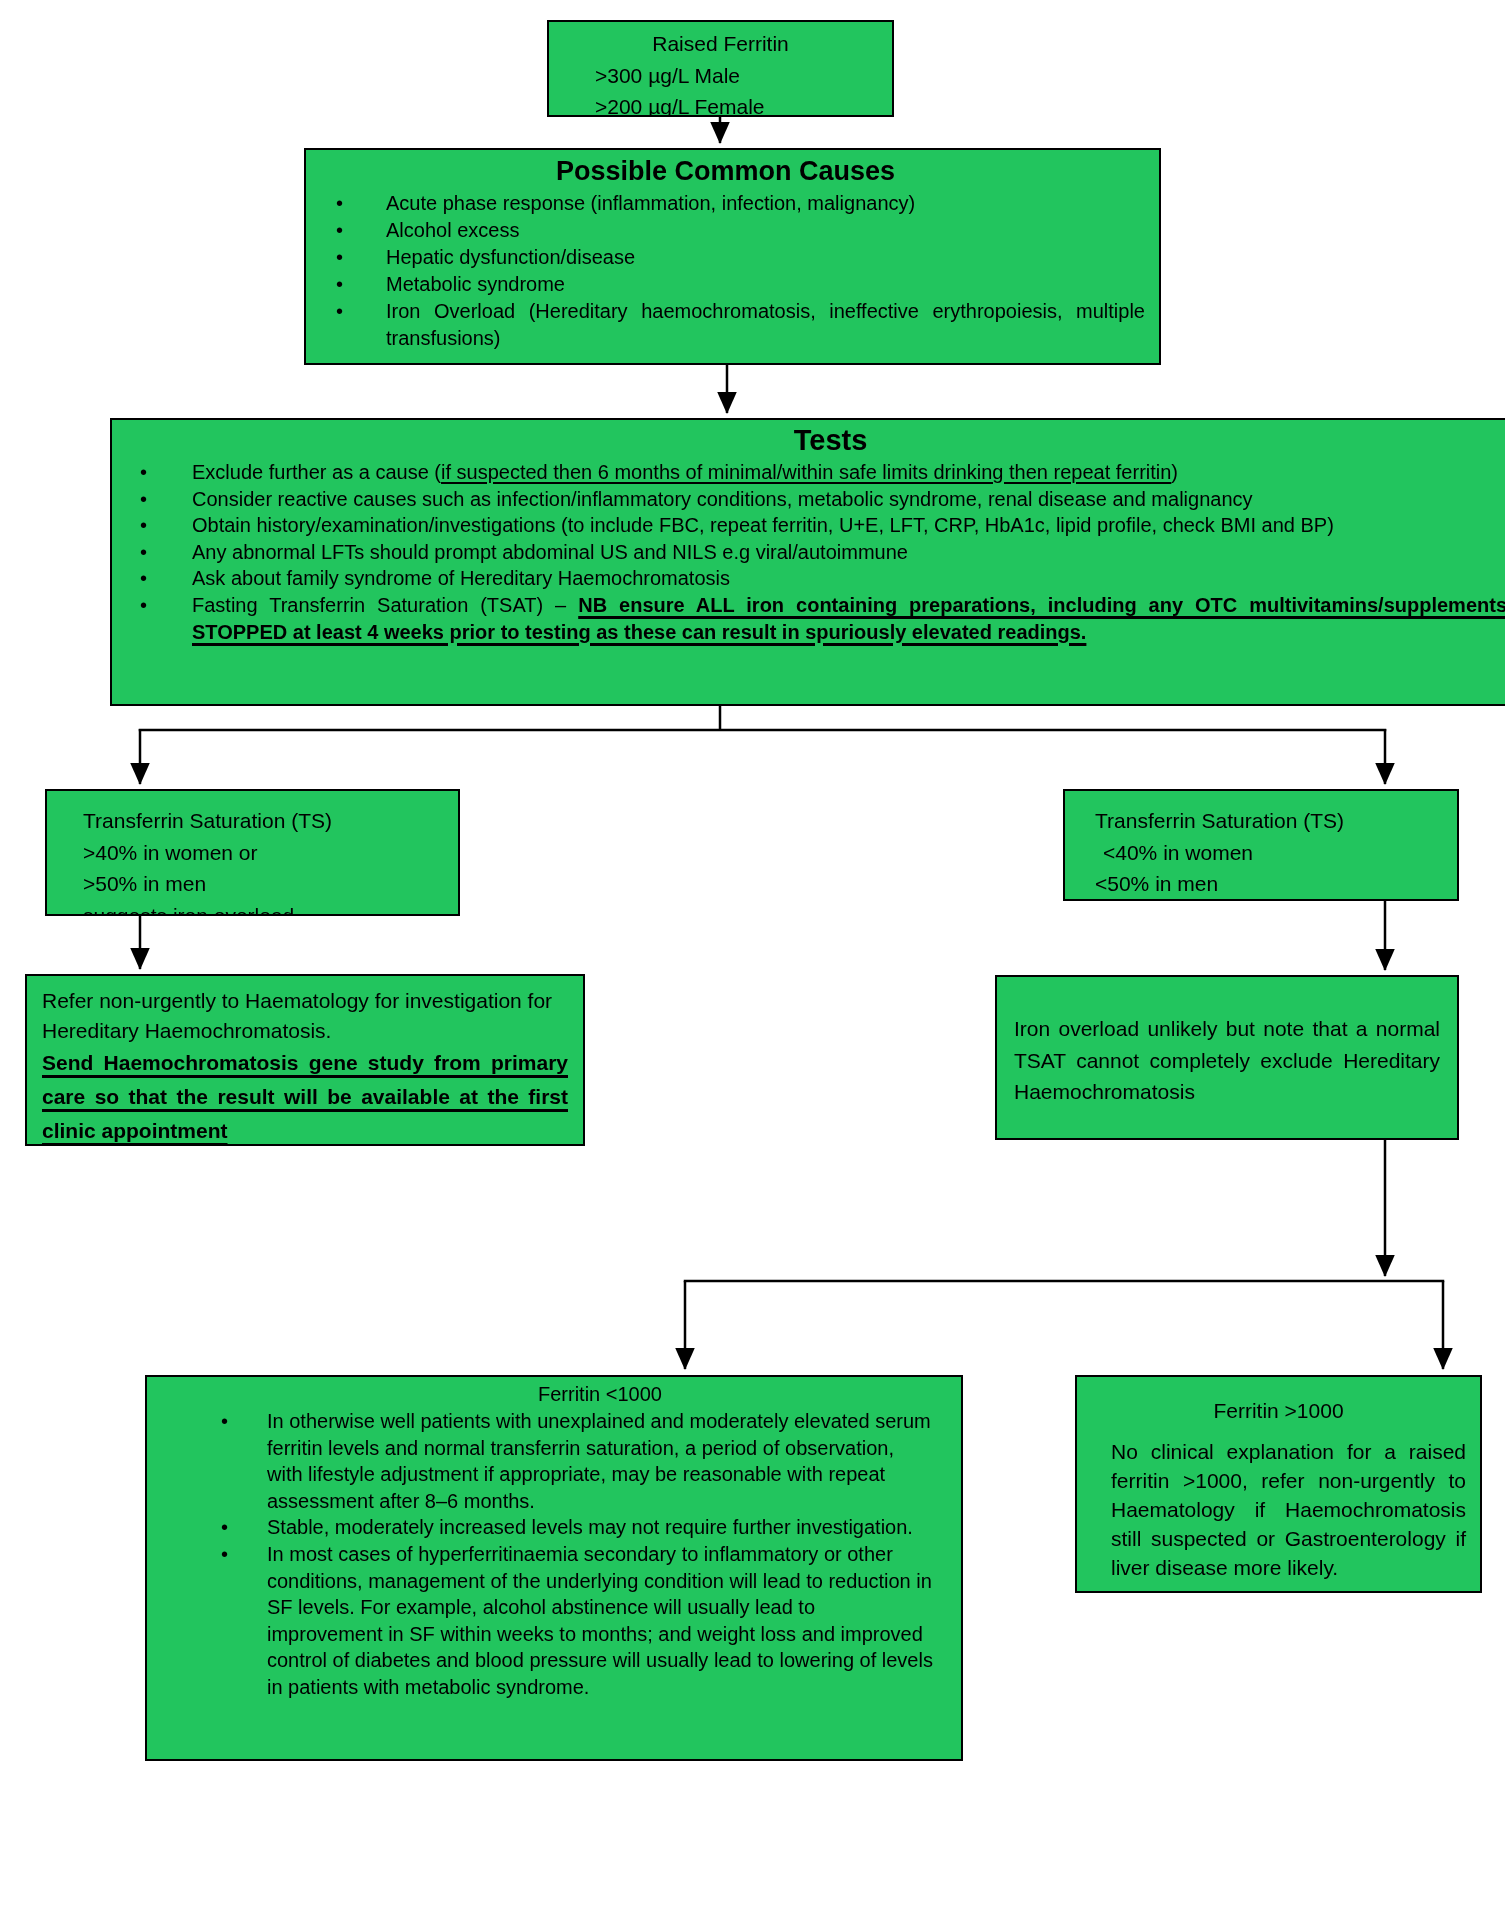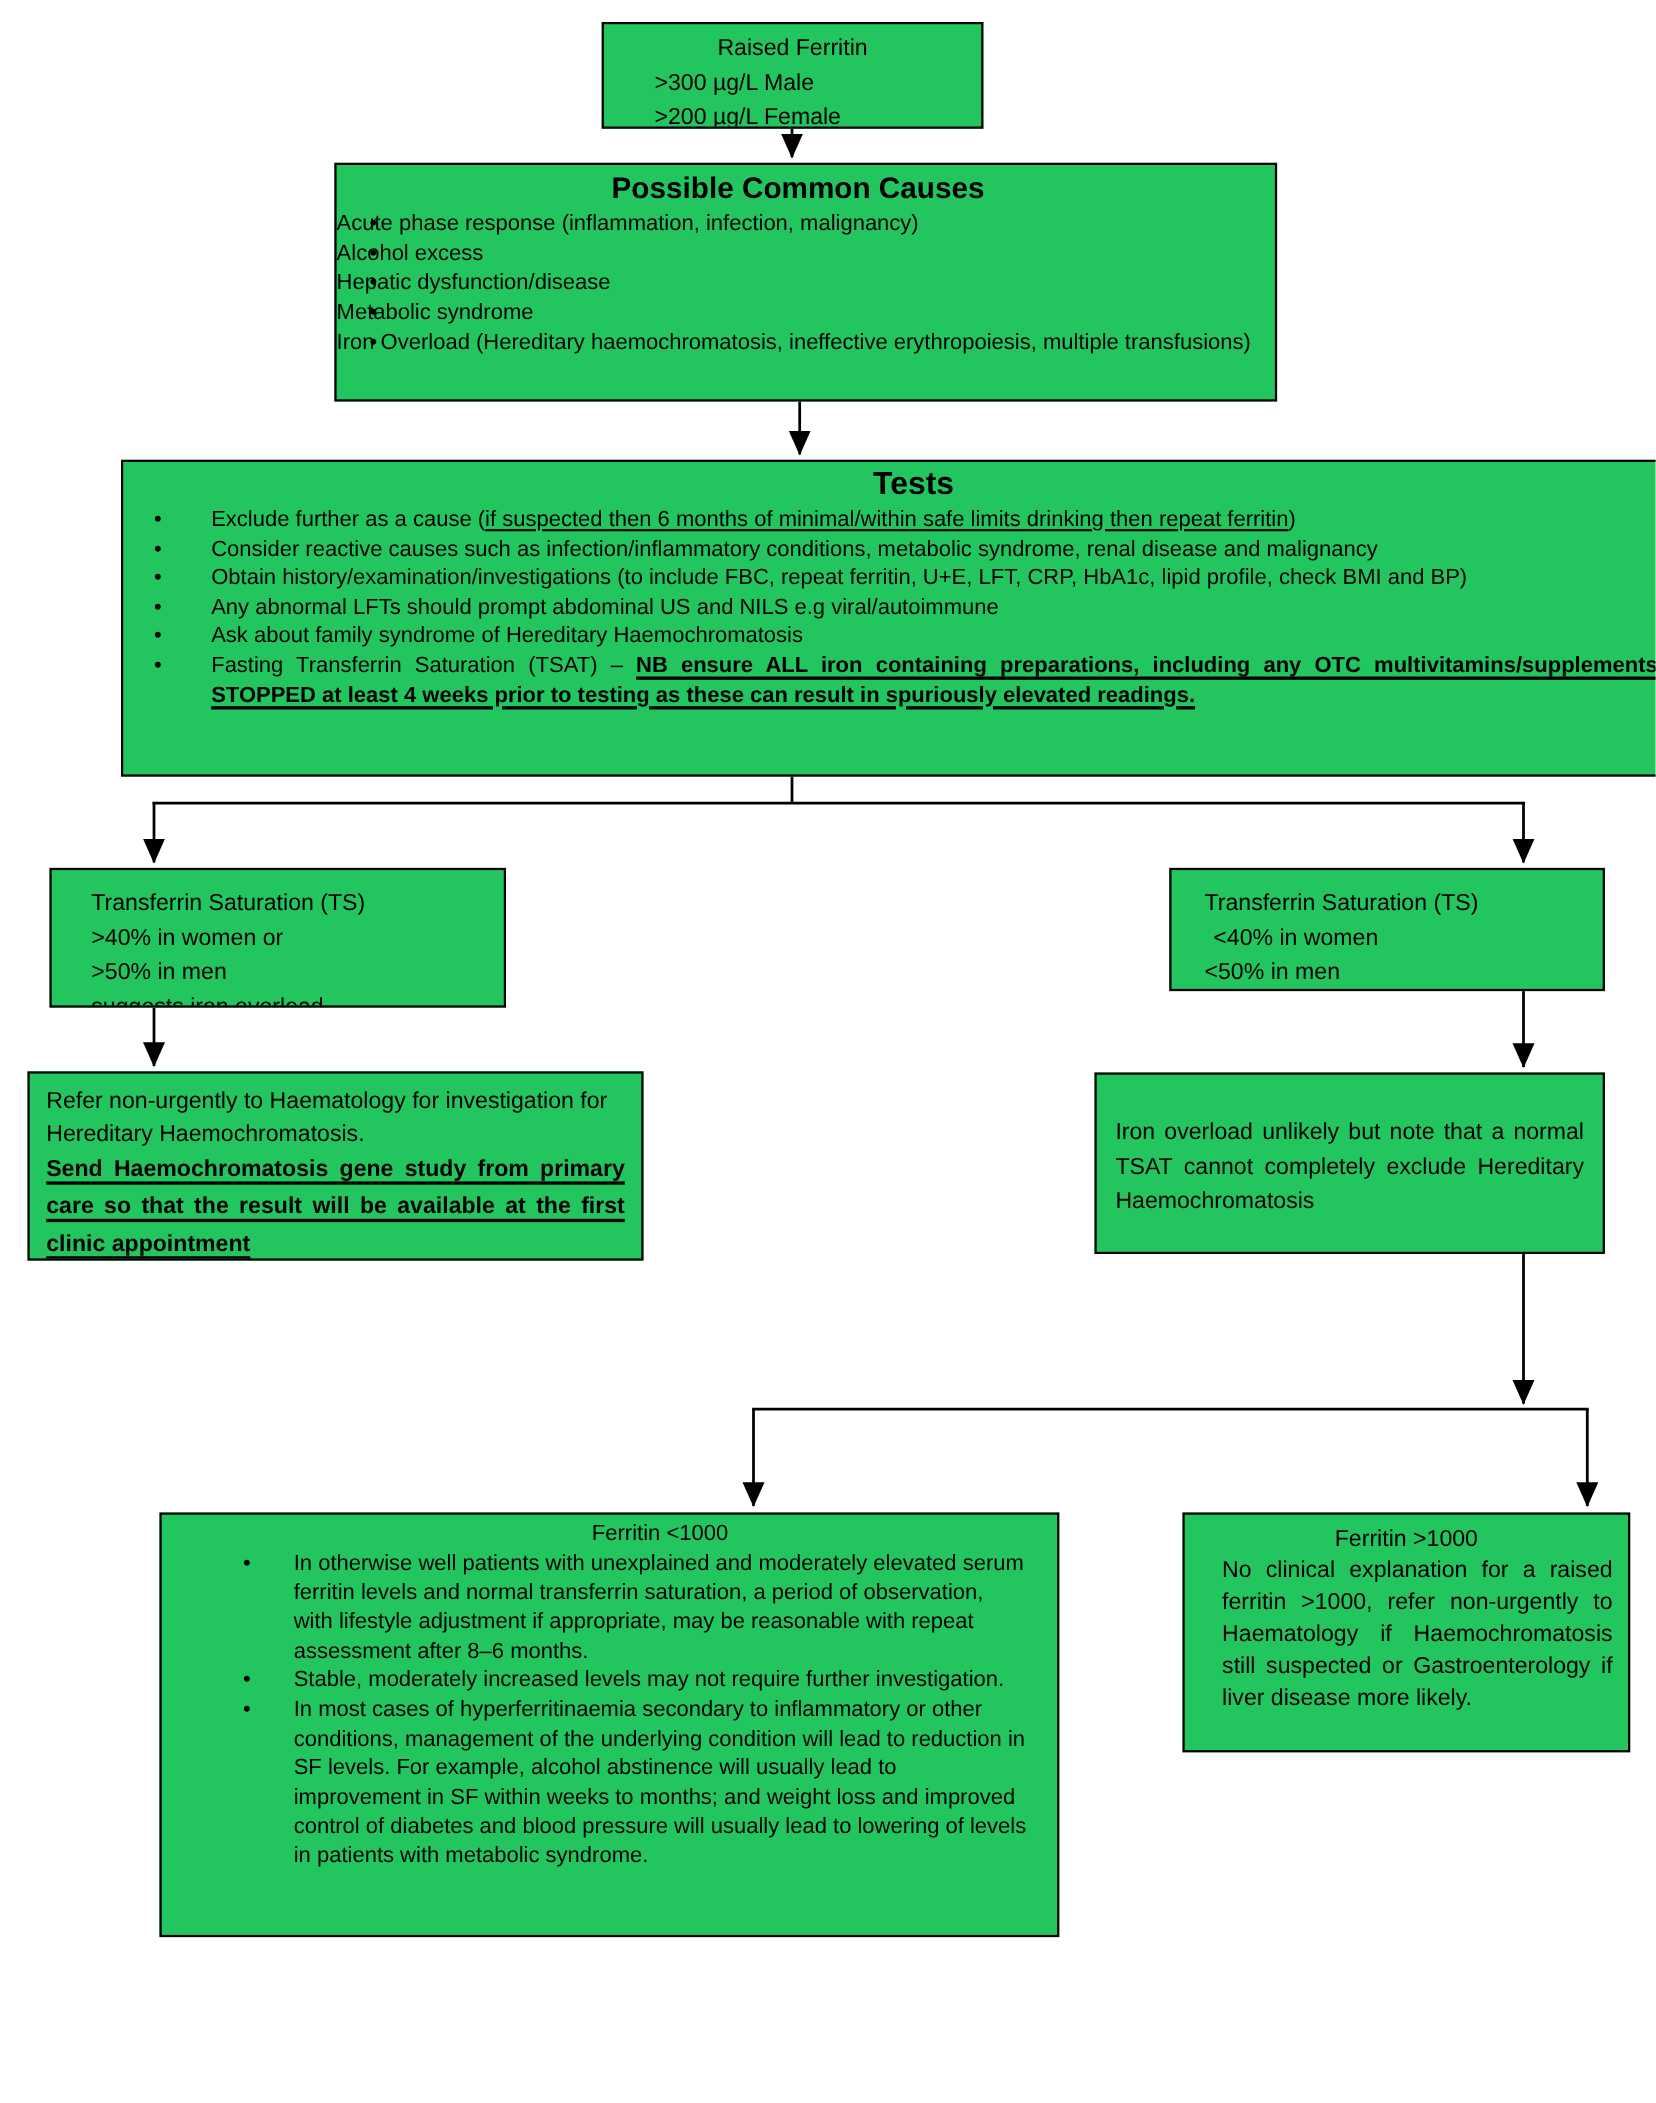--- a/index.html
+++ b/index.html
@@ -14,21 +14,21 @@
   }
   
   .top-box { left:547px; top:20px; width:347px; height:97px; font-size:21px; line-height:1.5; padding-top:6px; }
   .top-box .first { text-align:center; }
   .top-box .rest { margin-left:46px; }
   
   .pcc-box { left:304px; top:148px; width:857px; height:217px; padding:6px 14px 0 0; }
   .pcc-box .box-title { font-size:27px; font-weight:bold; text-align:center; margin:0 0 3px 0; }
   ul.bullets { list-style:none; margin:0; padding:0; }
   .pcc-box ul { font-size:20px; line-height:1.35; }
-  .pcc-box li { position:relative; text-align:justify; }
+  .pcc-box li { position:relative; padding-left:80px; text-align:justify; }
   .pcc-box li::before, .tests-box li::before, .flow-box li::before {
     content:"\2022"; position:absolute; font-size:1em;
   }
   .pcc-box li::before { left:30px; }
   
   .tests-box { left:110px; top:418px; width:1458px; height:288px; padding:4px 17px 0 0; }
   .tests-box .box-title { font-size:29px; font-weight:bold; text-align:center; margin:0 0 2px 0; }
   .tests-box ul { font-size:20px; line-height:1.33; }
   .tests-box li { position:relative; padding-left:80px; text-align:justify; }
   .tests-box li::before { left:28px; }
@@ -44,21 +44,21 @@
   
   .unlikely-box { left:995px; top:975px; width:464px; height:165px; font-size:21px; line-height:1.5; padding:36px 17px 0 17px; text-align:justify; }
   
   .flow-box { left:145px; top:1375px; width:818px; height:386px; padding:6px 28px 0 0; }
   .flow-box .box-title { font-size:20px; text-align:center; margin:0 0 2px 120px; font-weight:normal; }
   .flow-box ul { font-size:20px; line-height:1.33; }
   .flow-box li { position:relative; padding-left:120px; text-align:left; }
   .flow-box li::before { left:74px; }
   
   .fhigh-box { left:1075px; top:1375px; width:407px; height:218px; font-size:21px; line-height:1.38; padding:8px 14px 0 14px; }
-  .fhigh-box .box-title { text-align:center; font-weight:normal; margin:0; }
+  .fhigh-box .box-title { text-align:center; font-weight:normal; margin:12px; }
   .fhigh-box .body { text-align:justify;margin-left:20px; }
   
   .footnote-box { left:30px; top:1797px; width:1453px; height:110px; font-size:21px; line-height:1.43; padding:8px 24px 0 24px; text-align:center; }
 </style>
 </head>
 <body>
 
 <div class="canvas">
 
   <svg class="connectors" viewBox="0 0 1505 1912" xmlns="http://www.w3.org/2000/svg">

